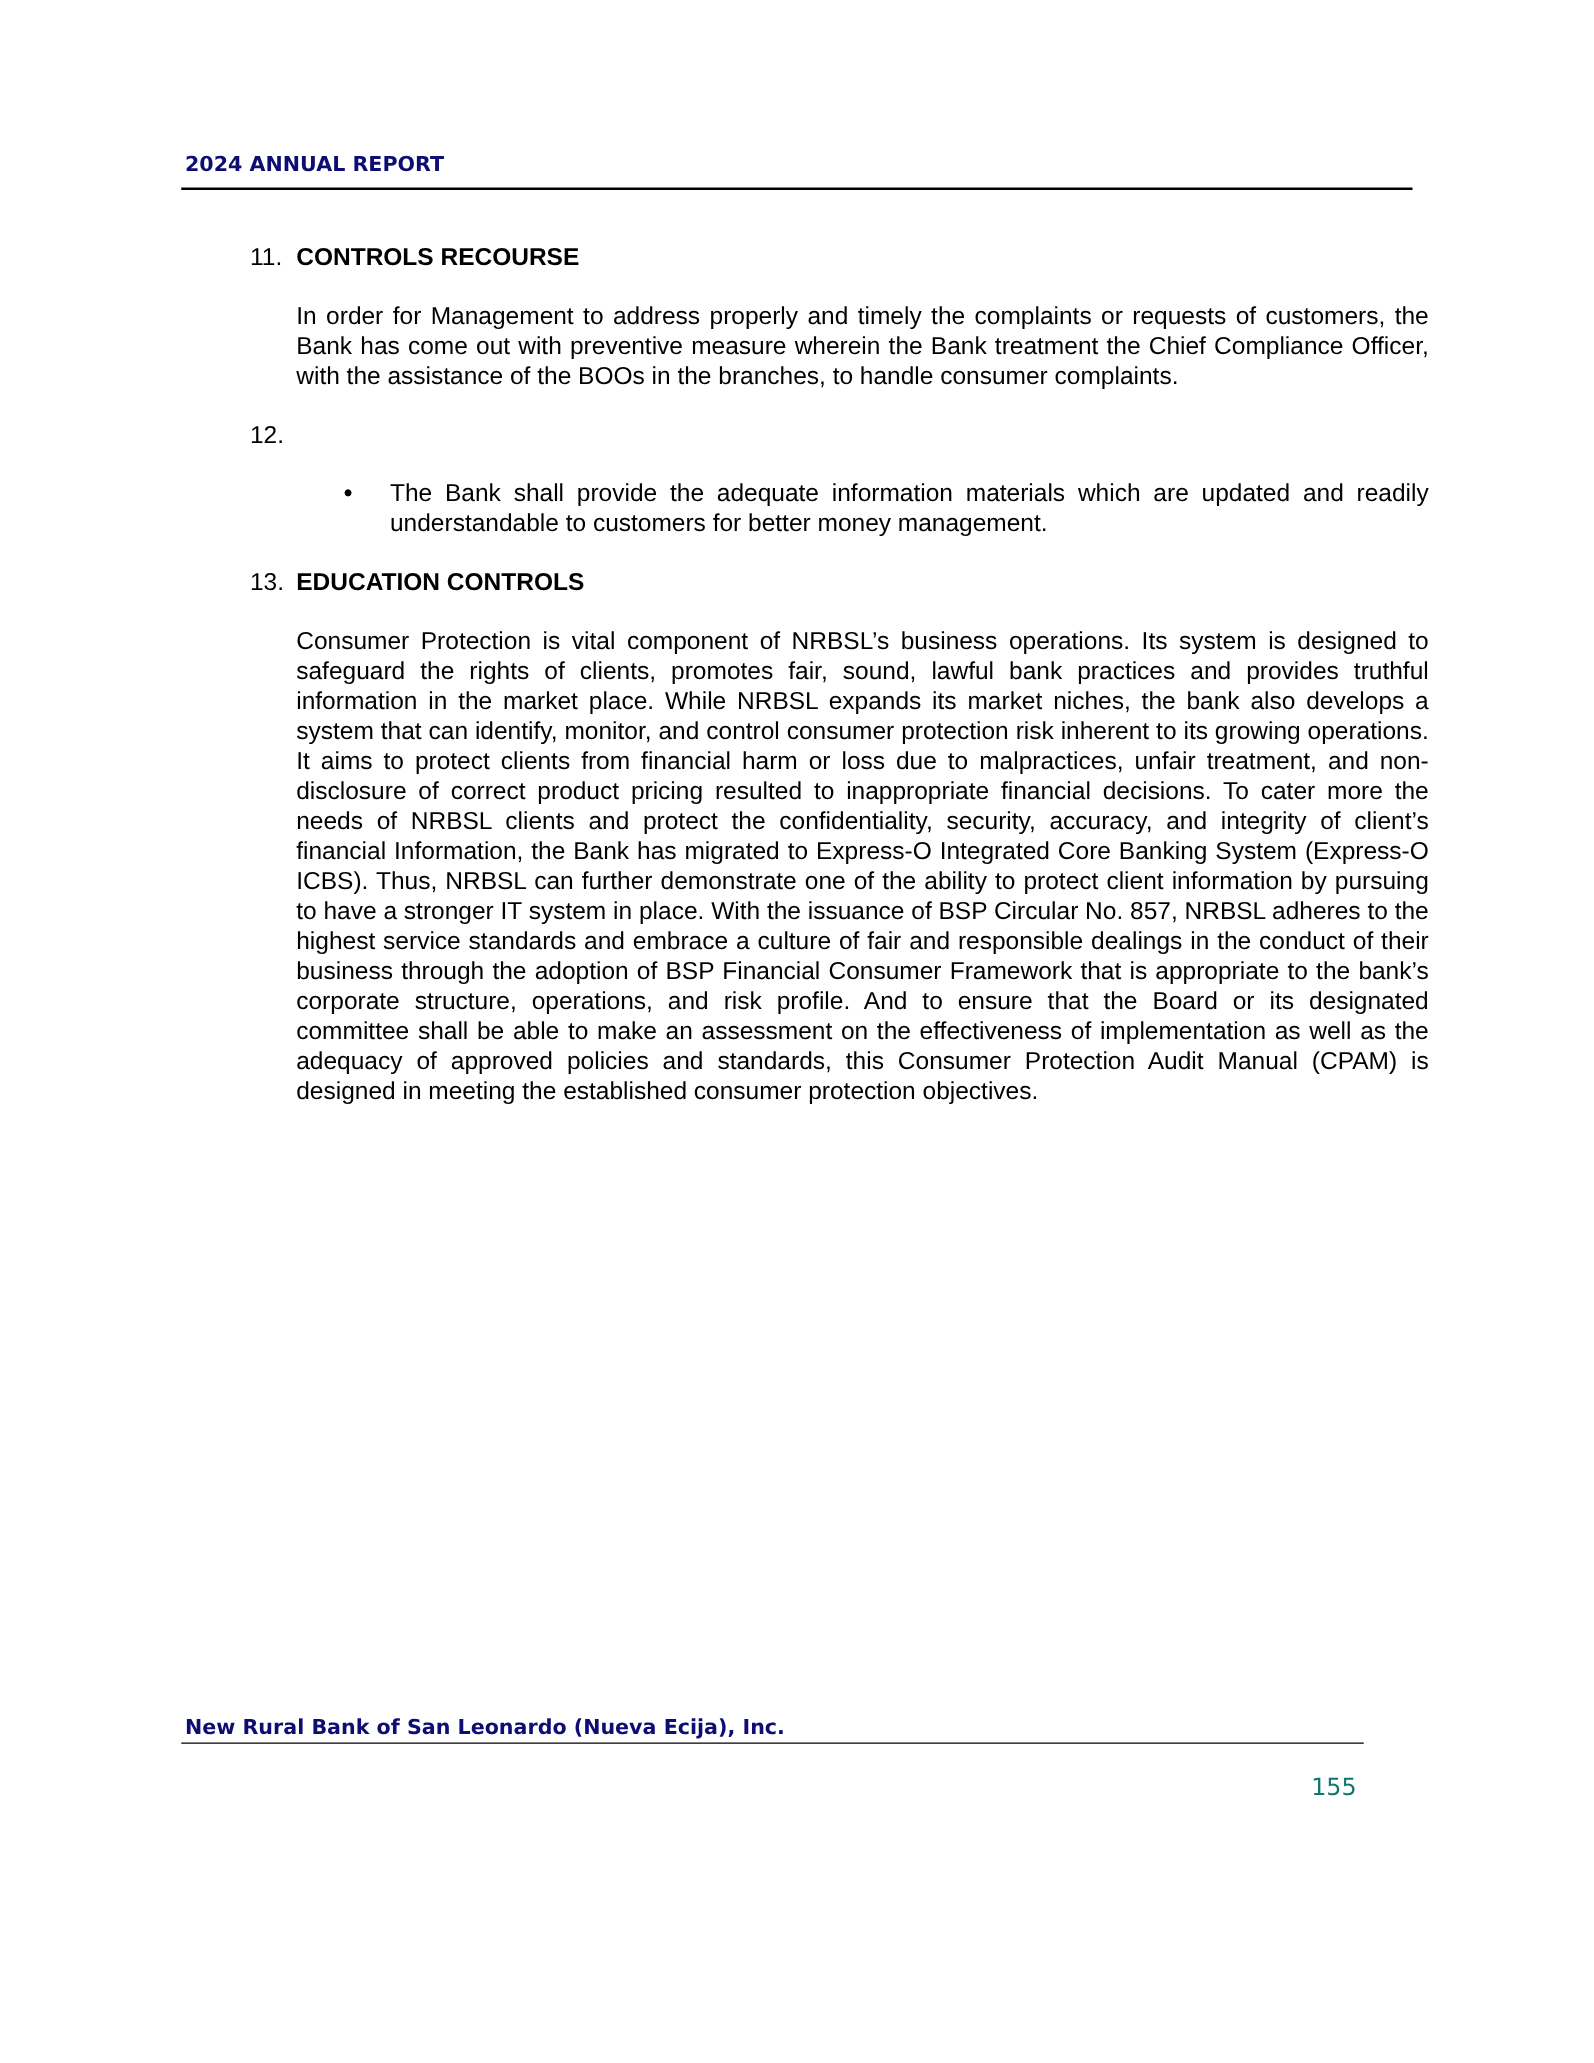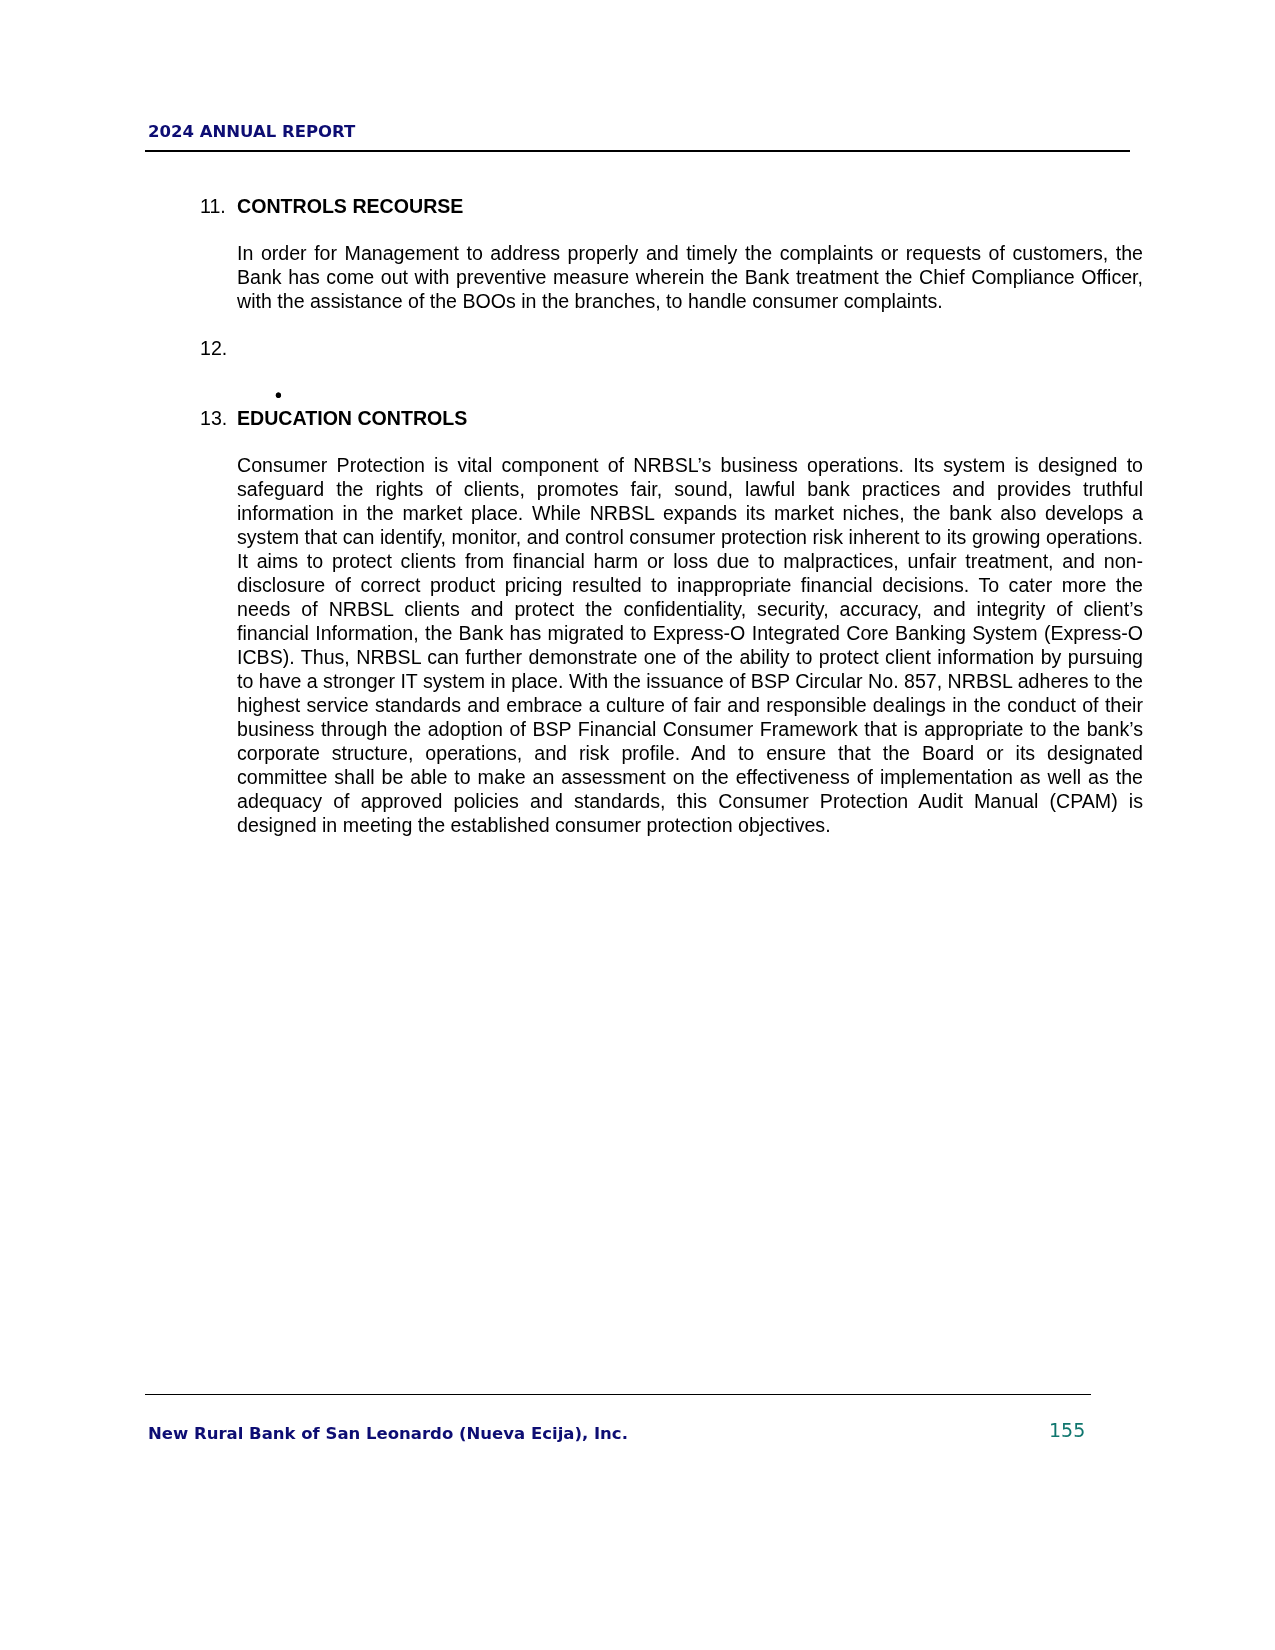--- a/index.html
+++ b/index.html
@@ -17,21 +17,21 @@
     .section-num { width: 37px; flex: none; }
     .section-title { font-weight: bold; }
     .para { margin-left: 37px; text-align: justify; text-align-last: left; }
     .gap-after-heading { height: 23px; }
     .gap-after-section { height: 23px; }
     .bullets { margin: 0 0 0 37px; padding: 0; list-style: none; }
     .bullet-item { position: relative; padding-left: 75px; text-align: justify; }
     .bullet-dot { position: absolute; left: 38px; top: 0; }
     .footer-rule { position: absolute; left: 145px; top: 1394px; width: 946px; height: 0; border-top: 1.5px solid #000; }
     .footer-bank {
-      position: absolute; left: 148px; top: 1424px;
+      position: absolute; left: 148px; top: 1372px;
       font-family: "DejaVu Sans", sans-serif; font-weight: bold; font-size: 16.5px; color: #0d0d73;
     }
     .footer-page {
       position: absolute; left: 1049px; top: 1419px;
       font-family: "DejaVu Sans", sans-serif; font-size: 19px; color: #0f766e;
     }
   </style>
 </head>
 <body>
 
@@ -55,20 +55,21 @@
     <div class="section-heading">
       <span class="section-num">12.</span>
     </div>
     <div class="gap-after-heading"></div>
     <ul class="bullets">
       <li class="bullet-item">
         <span class="bullet-dot">•</span>
       </li>
       <li class="bullet-item">
         <span class="bullet-dot">•</span>
+        <span>The Bank shall provide the adequate information materials which are updated and readily understandable to customers for better money management.</span>
       </li>
     </ul>
   </div>
 
   <div class="gap-after-section"></div>
 
   <div class="section">
     <div class="section-heading">
       <span class="section-num">13.</span>
       <span class="section-title">EDUCATION CONTROLS</span>

